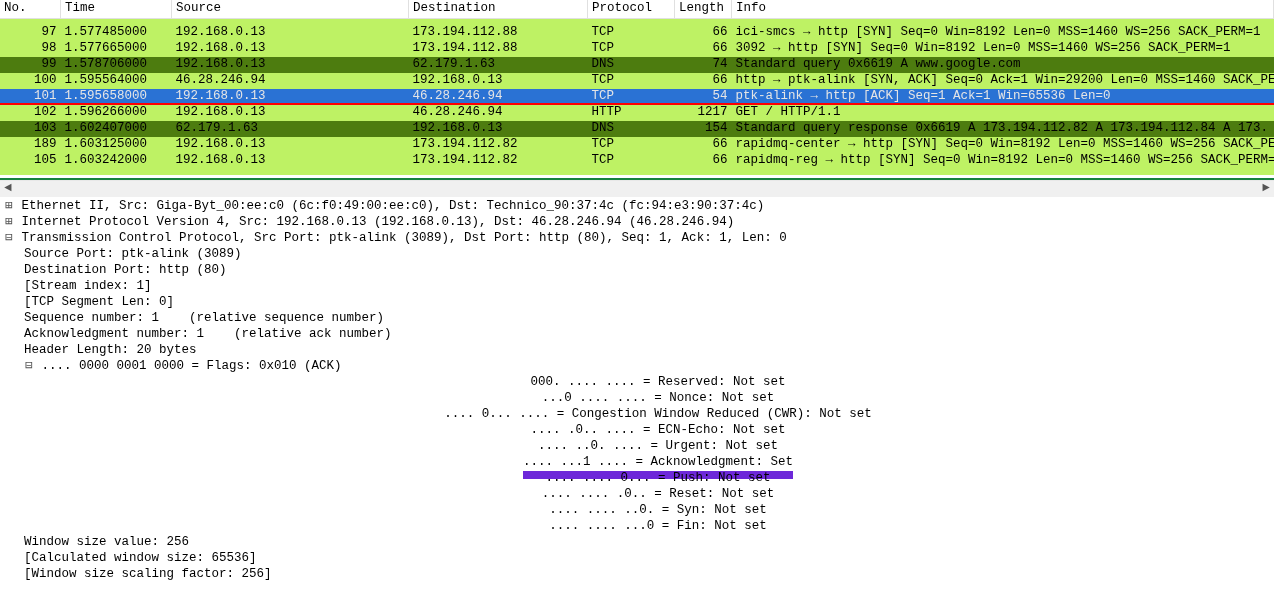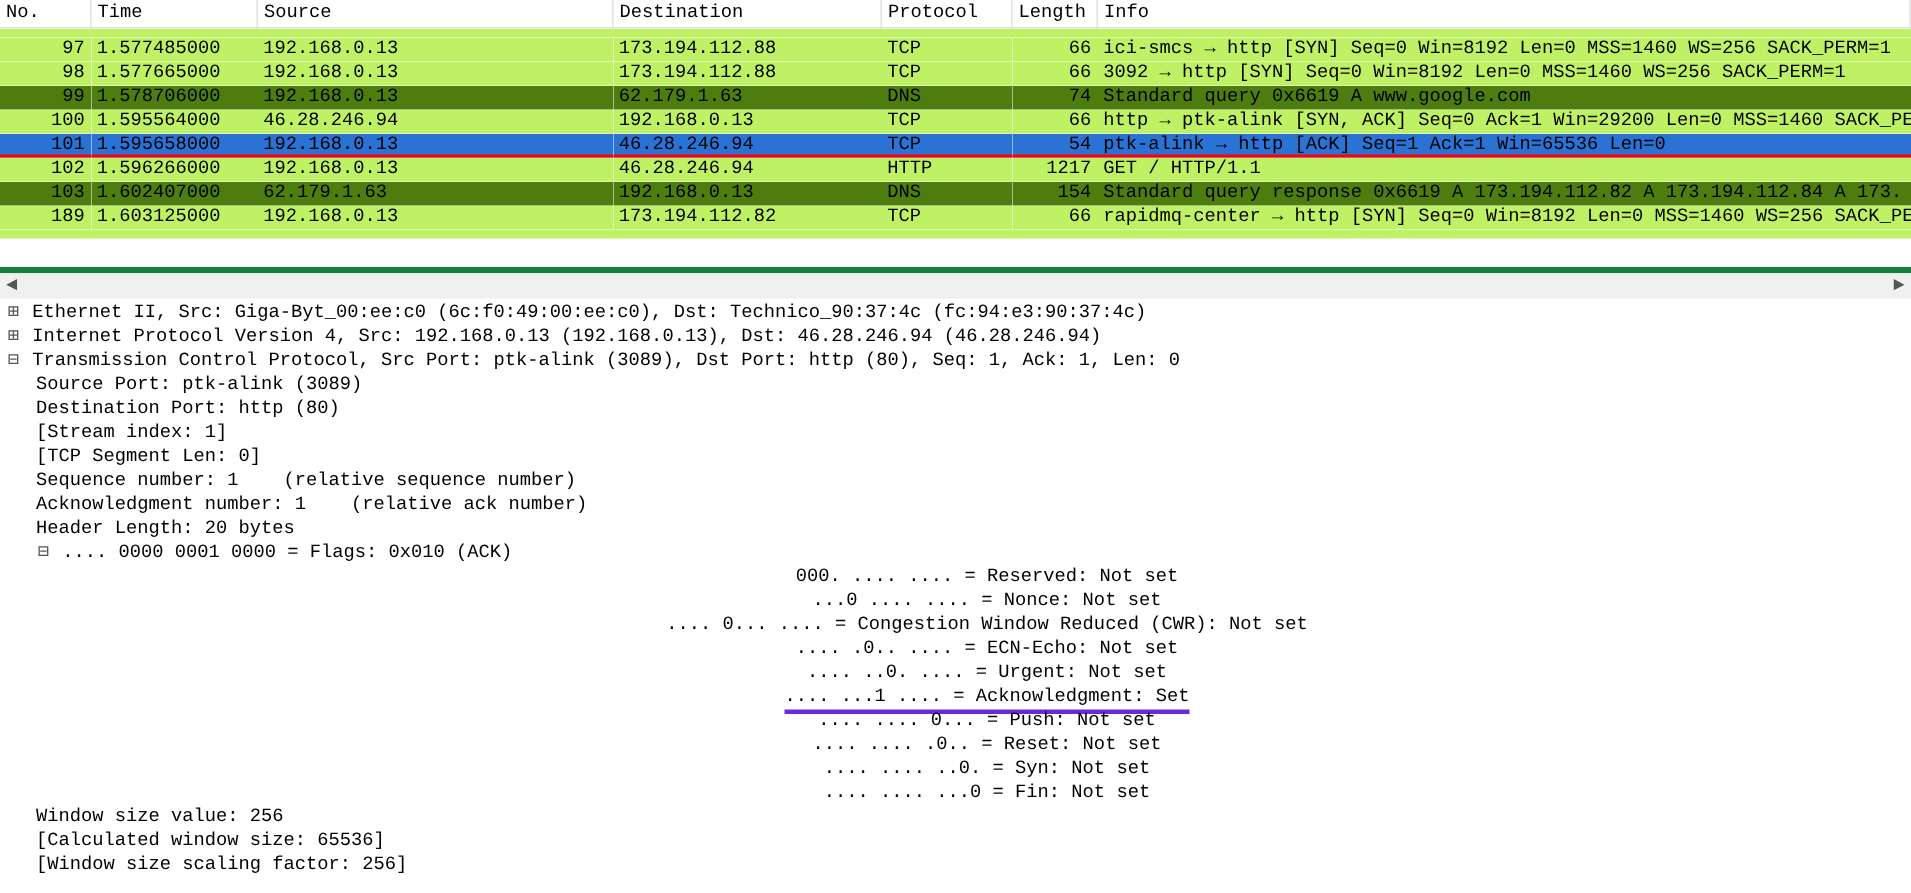--- a/index.html
+++ b/index.html
@@ -9,21 +9,21 @@
     font-size: 12.5px;
     line-height: 1.25;
     background: #ffffff;
     color: #000000;
     width: 1274px;
     overflow: hidden;
   }
   .top-pane {
     height: 178px;
     overflow: hidden;
-    border-bottom: 4px solid #15803d;
+    border-bottom: 2px solid #15803d;
     position: relative;
   }
   table.packet-list {
     border-collapse: collapse;
     width: 100%;
     table-layout: fixed;
   }
   table.packet-list th {
     text-align: left;
     font-weight: normal;
@@ -36,21 +36,21 @@
     user-select: none;
   }
   table.packet-list td {
     padding: 0px 4px;
     white-space: nowrap;
     overflow: hidden;
   }
   tr.pk-row { height: 16px; }
   .row-green    { background: #bef264; }
   .row-blue     { background: #4d7c0f; }
-  .row-selected { background: #2a72d4; color: #000000; }
+  .row-selected { background: #2a72d4; color: #e5e5e5; }
   .red-underline td {
     box-shadow: inset 0 -2px 0 0 #ff0000;
   }
   .col-no      { width: 52px;  text-align: right; padding-right:6px; }
   .col-time    { width: 102px; margin-left: 44px; }
   .col-src     { width: 228px; }
   .col-dst     { width: 170px; }
   .col-proto   { width: 78px; }
   .col-len     { width: 48px; text-align: right; padding-right:6px; }
   .col-info    { width: auto; }
@@ -83,21 +83,21 @@
     width:10px;
     text-align:center;
     color:#555;
     user-select:none;
   }
   .indent0 { padding-left: 2px; }
   .indent1 { padding-left: 22px; }
   .indent2 { padding-left: 40px; text-align: center; }
   .red-mark {
     display:inline-block;
-    border-bottom:3px solid #6d28d9;
+    border-bottom:8px solid #6d28d9;
   }
   td .txt, th .txt { display:inline; }
 </style>
 </head>
 <body>
 
 <div class="top-pane">
   <table class="packet-list">
     <thead>
       <tr>
@@ -179,20 +179,29 @@
         </tr>
         <tr class="pk-row row-green">
           <td class="col-no">189</td>
           <td class="col-time">1.603125000</td>
           <td class="col-src">192.168.0.13</td>
           <td class="col-dst">173.194.112.82</td>
           <td class="col-proto">TCP</td>
           <td class="col-len">66</td>
           <td class="col-info">rapidmq-center → http [SYN] Seq=0 Win=8192 Len=0 MSS=1460 WS=256 SACK_PE</td>
         </tr>
+        <tr class="pk-row row-green">
+          <td class="col-no">105</td>
+          <td class="col-time">1.603242000</td>
+          <td class="col-src">192.168.0.13</td>
+          <td class="col-dst">173.194.112.82</td>
+          <td class="col-proto">TCP</td>
+          <td class="col-len">66</td>
+          <td class="col-info">rapidmq-reg → http [SYN] Seq=0 Win=8192 Len=0 MSS=1460 WS=256 SACK_PERM=</td>
+        </tr>
         <tr class="pk-row truncated-row row-green" style="height: 6px;">
           <td colspan="7" style="height:6px;padding:0"></td>
         </tr>
       </tbody>
   </table>
 </div>
 
 <div class="scrollbar-bottom">
   <div class="sb-arrow">
       <span>◄</span>

